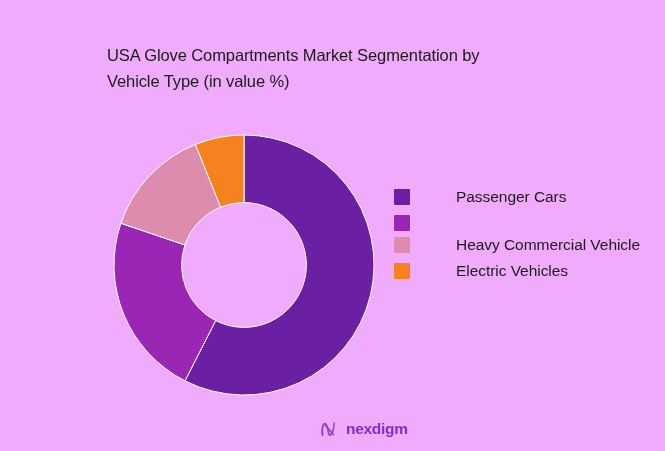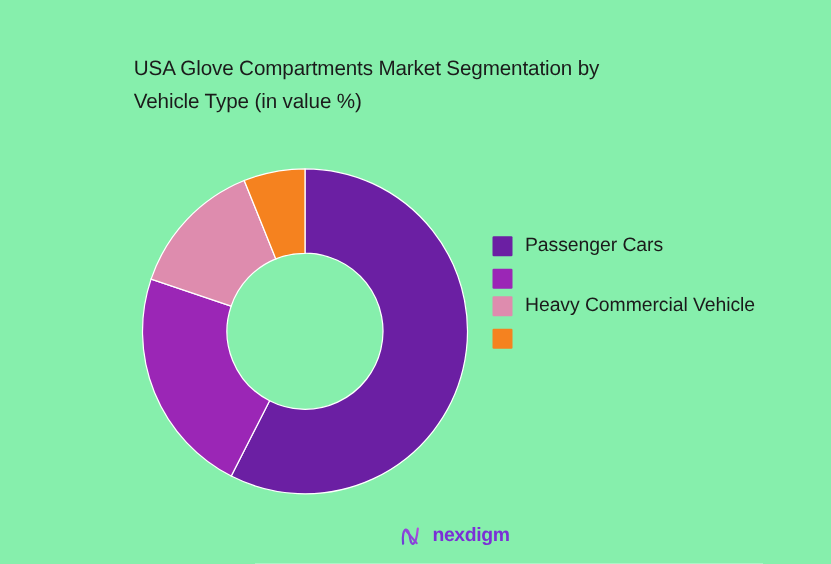--- a/index.html
+++ b/index.html
@@ -11,21 +11,21 @@
     height: 451px;
     background: #ffffff;
     font-family: "Liberation Sans", sans-serif;
     overflow: hidden;
     position: relative;
   }
   #page {
     position: relative;
     width: 665px;
     height: 451px;
-    background: #86efac;
+    background: #f0abfc;
   }
 
   
   #chart-title {
     position: absolute;
     left: 107px;
     top: 42px;
     width: 500px;
     font-size: 16.5px;
     line-height: 26px;
@@ -53,20 +53,21 @@
   #legend {
     position: absolute;
     left: 394px;
     top: 185px;
     width: 250px;
   }
   .legend-item {
     display: flex;
     align-items: flex-start;
     margin-bottom: 2px;
+    gap: 36px;
   }
   .legend-swatch {
     width: 16px;
     height: 16px;
     flex: 0 0 16px;
     margin-top: 4px;
     margin-right: 10px;
     border-radius: 1px;
   }
   .legend-label {
@@ -129,20 +130,21 @@
       <span class="legend-swatch" style="background-color: rgb(155, 38, 182);"></span>
     </div>
 
     <div class="legend-item">
       <span class="legend-swatch" style="background-color: rgb(222, 140, 174);"></span>
       <span class="legend-label">Heavy Commercial Vehicle</span>
     </div>
 
     <div class="legend-item">
       <span class="legend-swatch" style="background-color: rgb(245, 130, 31);"></span>
+      <span class="legend-label">Electric Vehicles</span>
     </div>
 
   </div>
 
   <div id="footer-logo">
     <svg id="logo-mark" viewBox="0 0 24 24">
       <defs>
         <linearGradient id="wg" x1="0" y1="1" x2="1" y2="0">
           <stop offset="0%" stop-color="#6B3FD4"></stop>
           <stop offset="100%" stop-color="#B44BE0"></stop>

